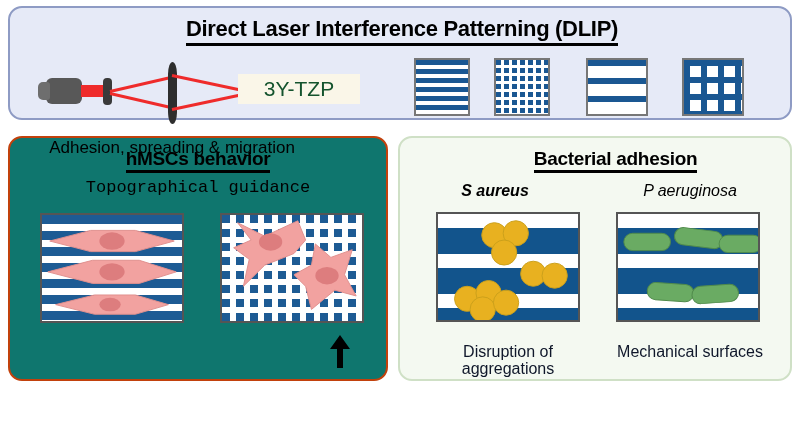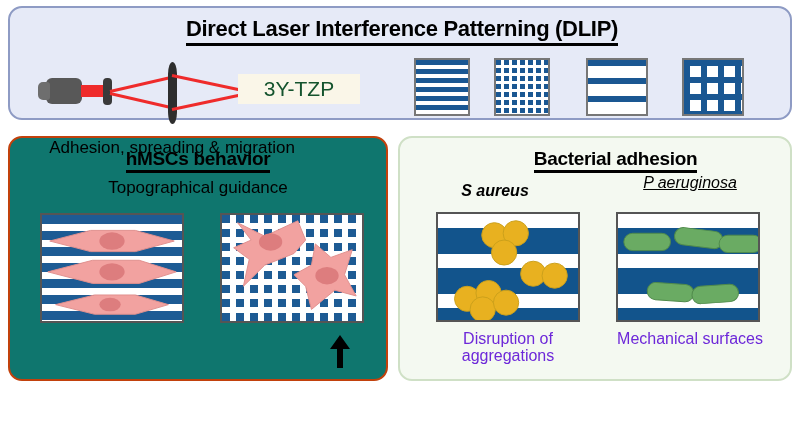--- a/index.html
+++ b/index.html
@@ -24,24 +24,24 @@
   .title{position:absolute;text-align:center;color:#000;font-weight:bold;
          letter-spacing:-0.3px;white-space:nowrap;}
   .title-underline{border-bottom:3px solid #000;padding-bottom:1px;}
 
   .t-dlip{left:0;top:8px;width:784px;font-size:22px;}
   .t-dlip span{display:inline-block;}
   .t-hmsc{left:0;top:10px;width:376px;font-size:19px;}
   .t-bact{left:0;top:10px;width:431px;font-size:19px;}
 
   .subtitle{position:absolute;text-align:center;color:#000;font-size:17px;
-            white-space:nowrap;}
+            white-space:nowrap;font-family:Liberation Mono, monospace;}
   .t-topo{left:0;top:40px;width:376px;}
-  .caption{position:absolute;text-align:center;color:#6d28d9;font-size:16px;
-           line-height:17px;}
+  .caption{position:absolute;text-align:center;color:#0f172a;font-size:16px;
+           line-height:17px;margin-top:13px;}
   .t-adhesion{left:6px;top:206px;width:300px;font-size:17px;text-align:center;margin-left:12px;}
 
   .species{position:absolute;text-align:center;font-size:16px;font-style:italic;
            color:#000;white-space:nowrap;}
 
   .banner-text{position:absolute;left:0;top:8px;width:784px;text-align:center;
                font-size:17px;font-weight:bold;color:#000;letter-spacing:-0.2px;}
 
   
   .laser-body{position:absolute;left:36px;top:70px;width:36px;height:26px;
@@ -167,21 +167,21 @@
     </svg>
   </div>
 
   <div class="panel panel-bact">
 
     <div class="title t-bact">
       <span class="title-underline">Bacterial adhesion</span>
     </div>
 
     <div class="species" style="left:10px;top:44px;width:170px;font-weight:bold;">S aureus</div>
-    <div class="species" style="left:200px;top:36px;width:180px;text-decoration:underline;">P aeruginosa</div>
+    <div class="species" style="left:200px;top:44px;width:180px;">P aeruginosa</div>
 
     <div class="tile tile-stripes-wide" style="left:36px;top:74px;width:144px;height:110px;">
       <svg class="cell-svg" viewBox="0 0 144 110" preserveAspectRatio="none">
         <g fill="#e8b120" stroke="#caa01b" stroke-width="1">
           <circle cx="58" cy="22" r="13"></circle>
           <circle cx="80" cy="20" r="13"></circle>
           <circle cx="68" cy="40" r="13"></circle>
           <circle cx="98" cy="62" r="13"></circle>
           <circle cx="120" cy="64" r="13"></circle>
           <circle cx="30" cy="88" r="13"></circle>

